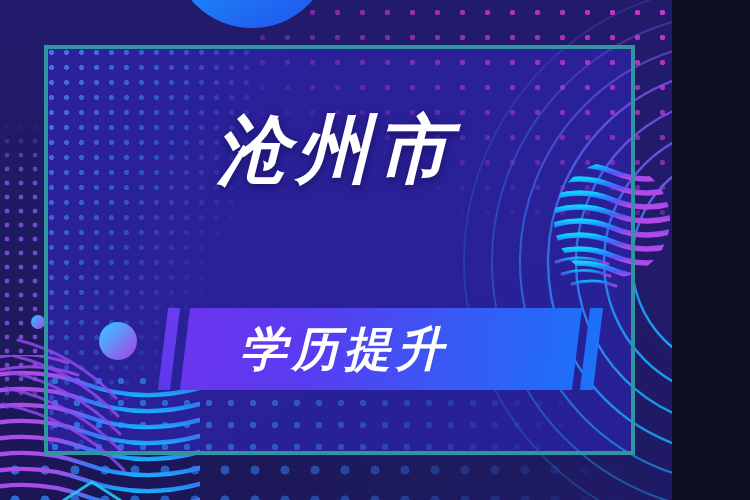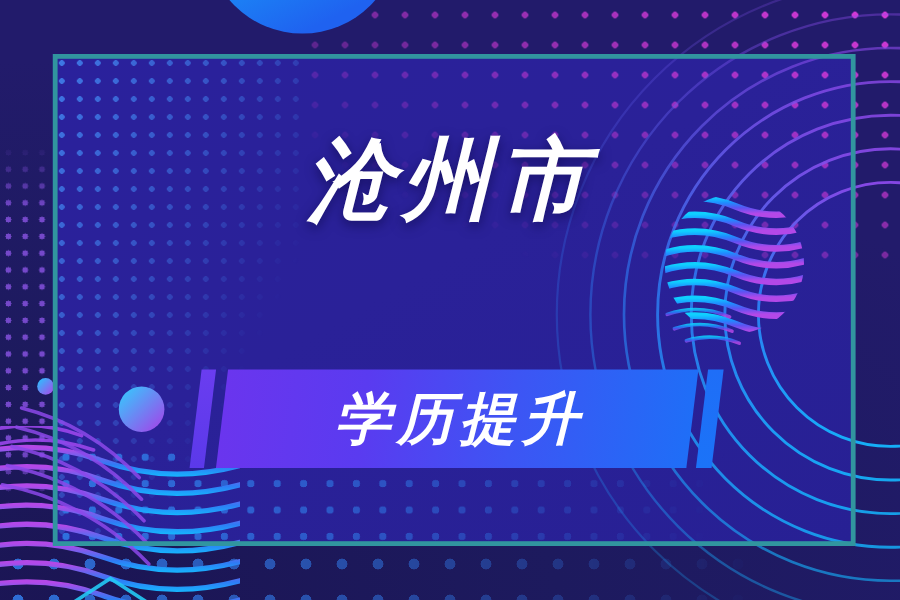--- a/index.html
+++ b/index.html
@@ -1,18 +1,18 @@
 <!DOCTYPE html>
 <html><head>
 <meta charset="utf-8">
 <style>
   html,body{margin:0;padding:0;background:#0f0f23;}
   #banner{
     position:relative;
-    width:750px;height:500px;
+    width:672px;height:500px;
     overflow:hidden;
     font-family:"Liberation Sans","DejaVu Sans",sans-serif;
     background:#1d1a5c;
   }
   .layer{position:absolute;inset:0;}
 
   
   #bg-base{
     background:
       radial-gradient(120% 90% at 8% 100%, #1b1554 0%, #1d1a5e 45%, #221b6b 100%),

